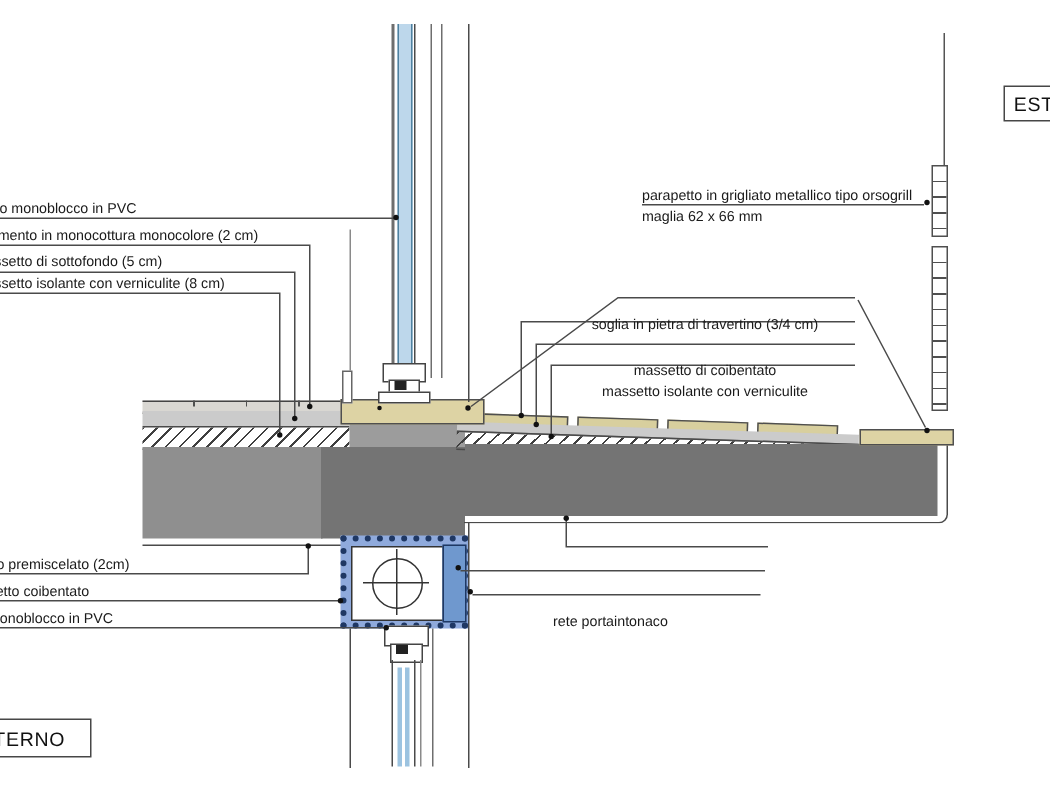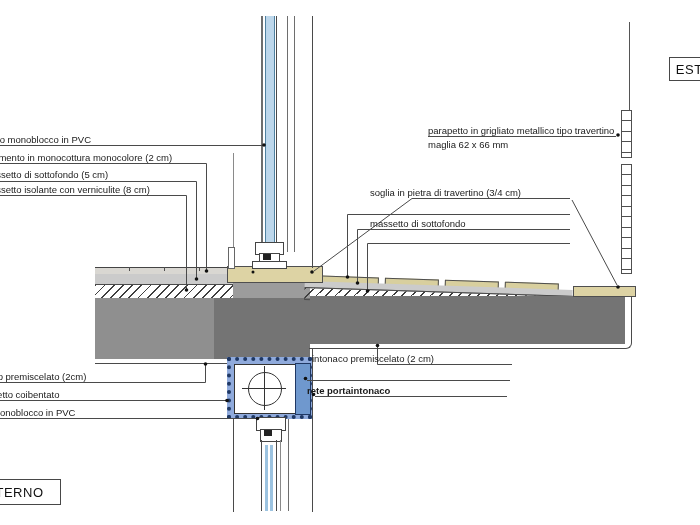--- a/index.html
+++ b/index.html
@@ -1,20 +1,20 @@
 <!DOCTYPE html>
 <html><head>
 <meta charset="utf-8">
 <style>
   html,body{margin:0;padding:0;background:#fff;}
   .stage{position:relative;width:700px;height:525px;overflow:hidden;background:#ffffff;
          font-family:"Liberation Sans",sans-serif;color:#1a1a1a;}
   .abs{position:absolute;}
   .lbl{position:absolute;font-size:9.5px;line-height:11px;white-space:nowrap;color:#1a1a1a;}
-  .lbl.r{text-align:left;}
+  .lbl.r{text-align:center;margin-top:24px;}
   .vln{position:absolute;background:#4a4a4a;width:1px;}
   .hln{position:absolute;background:#4a4a4a;height:1px;}
   .box{position:absolute;border:1.5px solid #474747;background:#fff;
        display:flex;align-items:center;justify-content:center;
        font-size:13px;letter-spacing:.5px;color:#111;}
   .hatch{background:
      repeating-linear-gradient(135deg,#3f3f3f 0 1.2px,rgba(0,0,0,0) 1.2px 6.5px);
      border-top:1px solid #4a4a4a;border-bottom:1px solid #4a4a4a;}
   .ladder{position:absolute;left:621px;width:9px;border:1px solid #4f4f4f;background:
      repeating-linear-gradient(180deg,rgba(0,0,0,0) 0 9.5px,#4f4f4f 9.5px 10.5px);}
@@ -126,27 +126,27 @@
       <circle cx="257.5" cy="418.5" r="1.8"></circle>
       <circle cx="253" cy="272" r="1.5"></circle>
     </g>
   </svg>
 
   <div class="lbl" style="left:-22px;top:134px;">infisso monoblocco in PVC</div>
   <div class="lbl" style="left:-19px;top:152px;">pavimento in monocottura monocolore (2 cm)</div>
   <div class="lbl" style="left:-17px;top:169px;">massetto di sottofondo (5 cm)</div>
   <div class="lbl" style="left:-17px;top:184px;">massetto isolante con verniculite (8 cm)</div>
 
-  <div class="lbl" style="left:428px;top:125px;">parapetto in grigliato metallico tipo travertino</div>
+  <div class="lbl" style="left:428px;top:125px;">parapetto in grigliato metallico tipo orsogrill</div>
   <div class="lbl" style="left:428px;top:139px;">maglia 62 x 66 mm</div>
   <div class="lbl r" style="left:370px;top:187px;width:200px;">soglia in pietra di travertino (3/4 cm)</div>
-  <div class="lbl r" style="left:370px;top:218px;width:200px;">massetto di sottofondo</div>
+  <div class="lbl r" style="left:370px;top:218px;width:200px;">massetto di coibentato</div>
+  <div class="lbl r" style="left:370px;top:232px;width:200px;">massetto isolante con verniculite</div>
 
-  <div class="lbl r" style="left:312px;top:353px;width:200px;">intonaco premiscelato (2 cm)</div>
-  <div class="lbl r" style="left:307px;top:385px;width:200px;font-weight:bold;">rete portaintonaco</div>
+  <div class="lbl r" style="left:307px;top:385px;width:200px;">rete portaintonaco</div>
 
   <div class="lbl" style="left:-33px;top:371px;">intonaco premiscelato (2cm)</div>
   <div class="lbl" style="left:-33px;top:389px;">cassonetto coibentato</div>
   <div class="lbl" style="left:-8px;top:407px;">monoblocco in PVC</div>
 
   <div class="box" style="left:669px;top:57px;width:78px;height:22px;">
     <span>ESTERNO</span>
   </div>
   <div class="box" style="left:-36px;top:479px;width:95px;height:24px;">
     <span>INTERNO</span>

